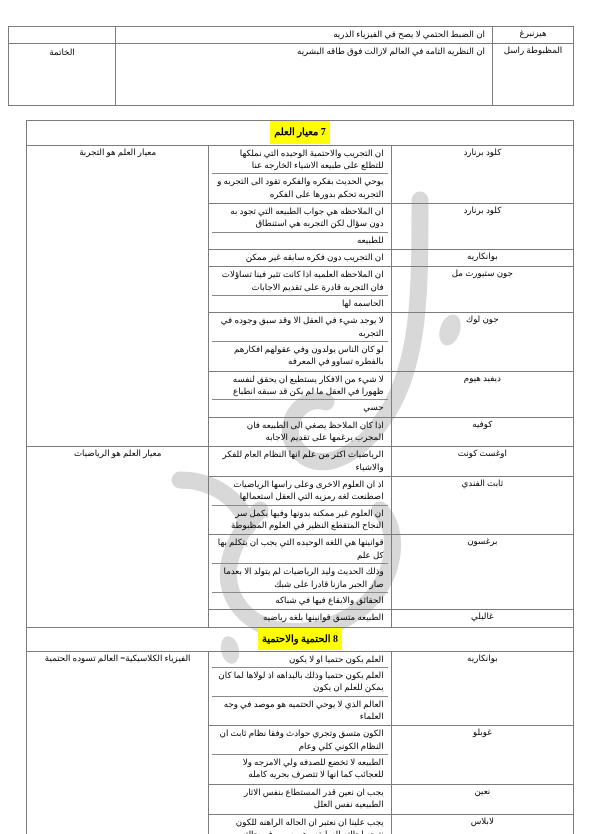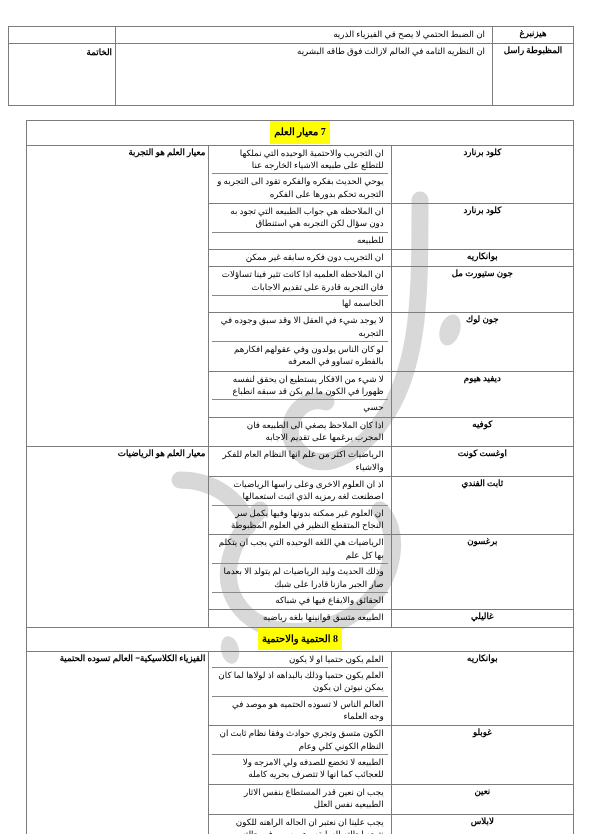--- a/index.html
+++ b/index.html
@@ -52,23 +52,23 @@
     background: transparent;
   }
   table.tbl td {
     border: 1px solid #7c7c7c;
     padding: 0px 3px 1px 3px;
     vertical-align: top;
     font-size: 8.7px;
     line-height: 1.42;
     background: transparent;
   }
-  .col-name  { width: 74px;  text-align: center; font-weight: bold; vertical-align: middle; }
+  .col-name  { width: 74px;  text-align: center; font-weight: normal; vertical-align: middle; }
   .col-text  { width: 370px; }
-  .col-label { width: 100px; font-weight: bold; vertical-align: middle; line-height: 1.5; }
+  .col-label { width: 100px; text-align: center; font-weight: normal; vertical-align: middle; line-height: 1.5; }
 
   .col-text .line {
     display: block;
     border-bottom: 1px solid #8a8a8a;
     padding: 1px 1px 1px 0;
     min-height: 12px;
   }
   .col-text .line:last-child { border-bottom: none; }
 
   td.textcell { padding: 0; }
@@ -170,49 +170,49 @@
         <tr>
           <td class="col-name">جون لوك</td>
           <td class="col-text textcell">
             <span class="line">لا يوجد شيء في العقل الا وقد سبق وجوده في التجربه</span>
             <span class="line">لو كان الناس يولدون وفي عقولهم افكارهم بالفطره تساوو في المعرفه</span>
           </td>
         </tr>
         <tr>
           <td class="col-name">ديفيد هيوم</td>
           <td class="col-text textcell">
-            <span class="line">لا شيء من الافكار يستطيع ان يحقق لنفسه ظهورا في الكون ما لم يكن قد سبقه انطباع</span>
+            <span class="line">لا شيء من الافكار يستطيع ان يحقق لنفسه ظهورا في العقل ما لم يكن قد سبقه انطباع</span>
             <span class="line">حسي</span>
           </td>
         </tr>
         <tr>
           <td class="col-name">كوفيه</td>
           <td class="col-text textcell">
             <span class="line">اذا كان الملاحظ يصغي الى الطبيعه فان المجرب يرغمها على تقديم الاجابه</span>
           </td>
         </tr>
 
         <tr>
           <td class="col-name">اوغست كونت</td>
           <td class="col-text textcell">
             <span class="line">الرياضيات اكثر من علم انها النظام العام للفكر والاشياء</span>
           </td>
           <td class="col-label" rowspan="4">معيار العلم هو الرياضيات</td>
         </tr>
         <tr>
           <td class="col-name">ثابت الفندي</td>
           <td class="col-text textcell">
-            <span class="line">اذ ان العلوم الاخرى وعلى راسها الرياضيات اصطنعت لغه رمزيه الذي اثبت استعمالها</span>
+            <span class="line">اذ ان العلوم الاخرى وعلى راسها الرياضيات اصطنعت لغه رمزيه التي العقل استعمالها</span>
             <span class="line">ان العلوم غير ممكنه بدونها وفيها يكمل سر النجاح المتقطع النظير في العلوم المظبوطة</span>
           </td>
         </tr>
         <tr>
           <td class="col-name">برغسون</td>
           <td class="col-text textcell">
-            <span class="line">الرياضيات هي اللغه الوحيده التي يجب ان يتكلم بها كل علم</span>
+            <span class="line">قوانينها هي اللغه الوحيده التي يجب ان يتكلم بها كل علم</span>
             <span class="line">وذلك الحديث وليد الرياضيات لم يتولد الا بعدما صار الجبر مازنا قادرا على شبك</span>
             <span class="line">الحقائق والايقاع فيها في شباكه</span>
           </td>
         </tr>
         <tr>
           <td class="col-name">غاليلي</td>
           <td class="col-text textcell">
             <span class="line">الطبيعه متسق قوانينها بلغه رياضيه</span>
           </td>
         </tr>
@@ -220,22 +220,22 @@
         <tr class="section-head">
           <td colspan="3">
             <span class="hl">8 الحتمية والاحتمية</span>
           </td>
         </tr>
 
         <tr>
           <td class="col-name">بوانكاريه</td>
           <td class="col-text textcell">
             <span class="line">العلم يكون حتميا او لا يكون</span>
-            <span class="line">العلم يكون حتميا وذلك بالبداهه اذ لولاها لما كان يمكن نيوتن ان يكون</span>
-            <span class="line">العالم الناس لا تسوده الحتميه هو موصد في وجه العلماء</span>
+            <span class="line">العلم يكون حتميا وذلك بالبداهه اذ لولاها لما كان يمكن للعلم ان يكون</span>
+            <span class="line">العالم الذي لا يوحي الحتميه هو موصد في وجه العلماء</span>
           </td>
           <td class="col-label" rowspan="7">الفيزياء الكلاسيكية= العالم تسوده الحتمية</td>
         </tr>
         <tr>
           <td class="col-name">غوبلو</td>
           <td class="col-text textcell">
             <span class="line">الكون متسق وتجري حوادث وفقا نظام ثابت ان النظام الكوني كلي وعام</span>
             <span class="line">الطبيعه لا تخضع للصدفه ولي الامزجه ولا للعجائب كما انها لا تتصرف بحريه كامله</span>
           </td>
         </tr>

